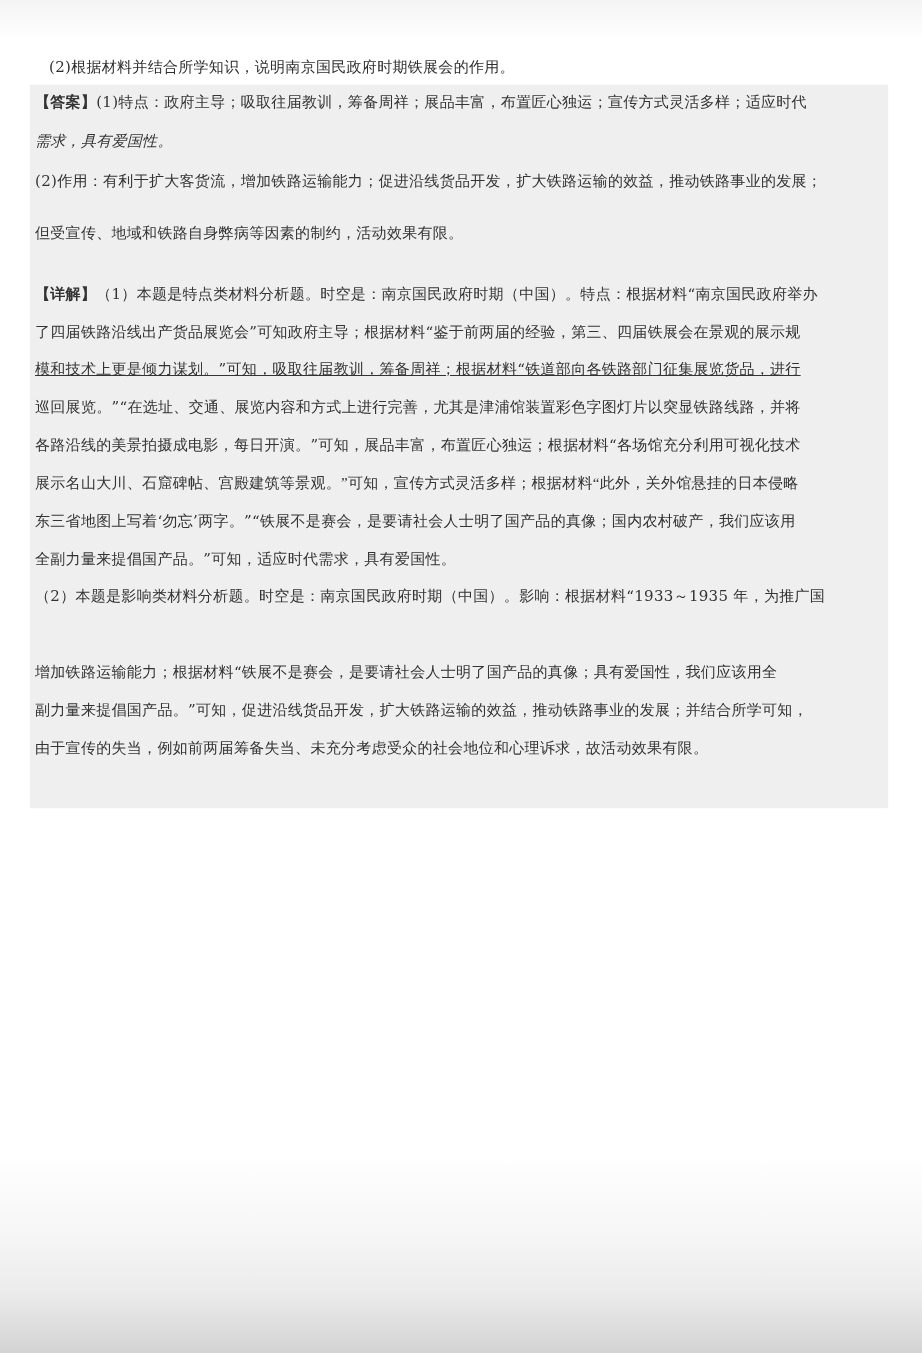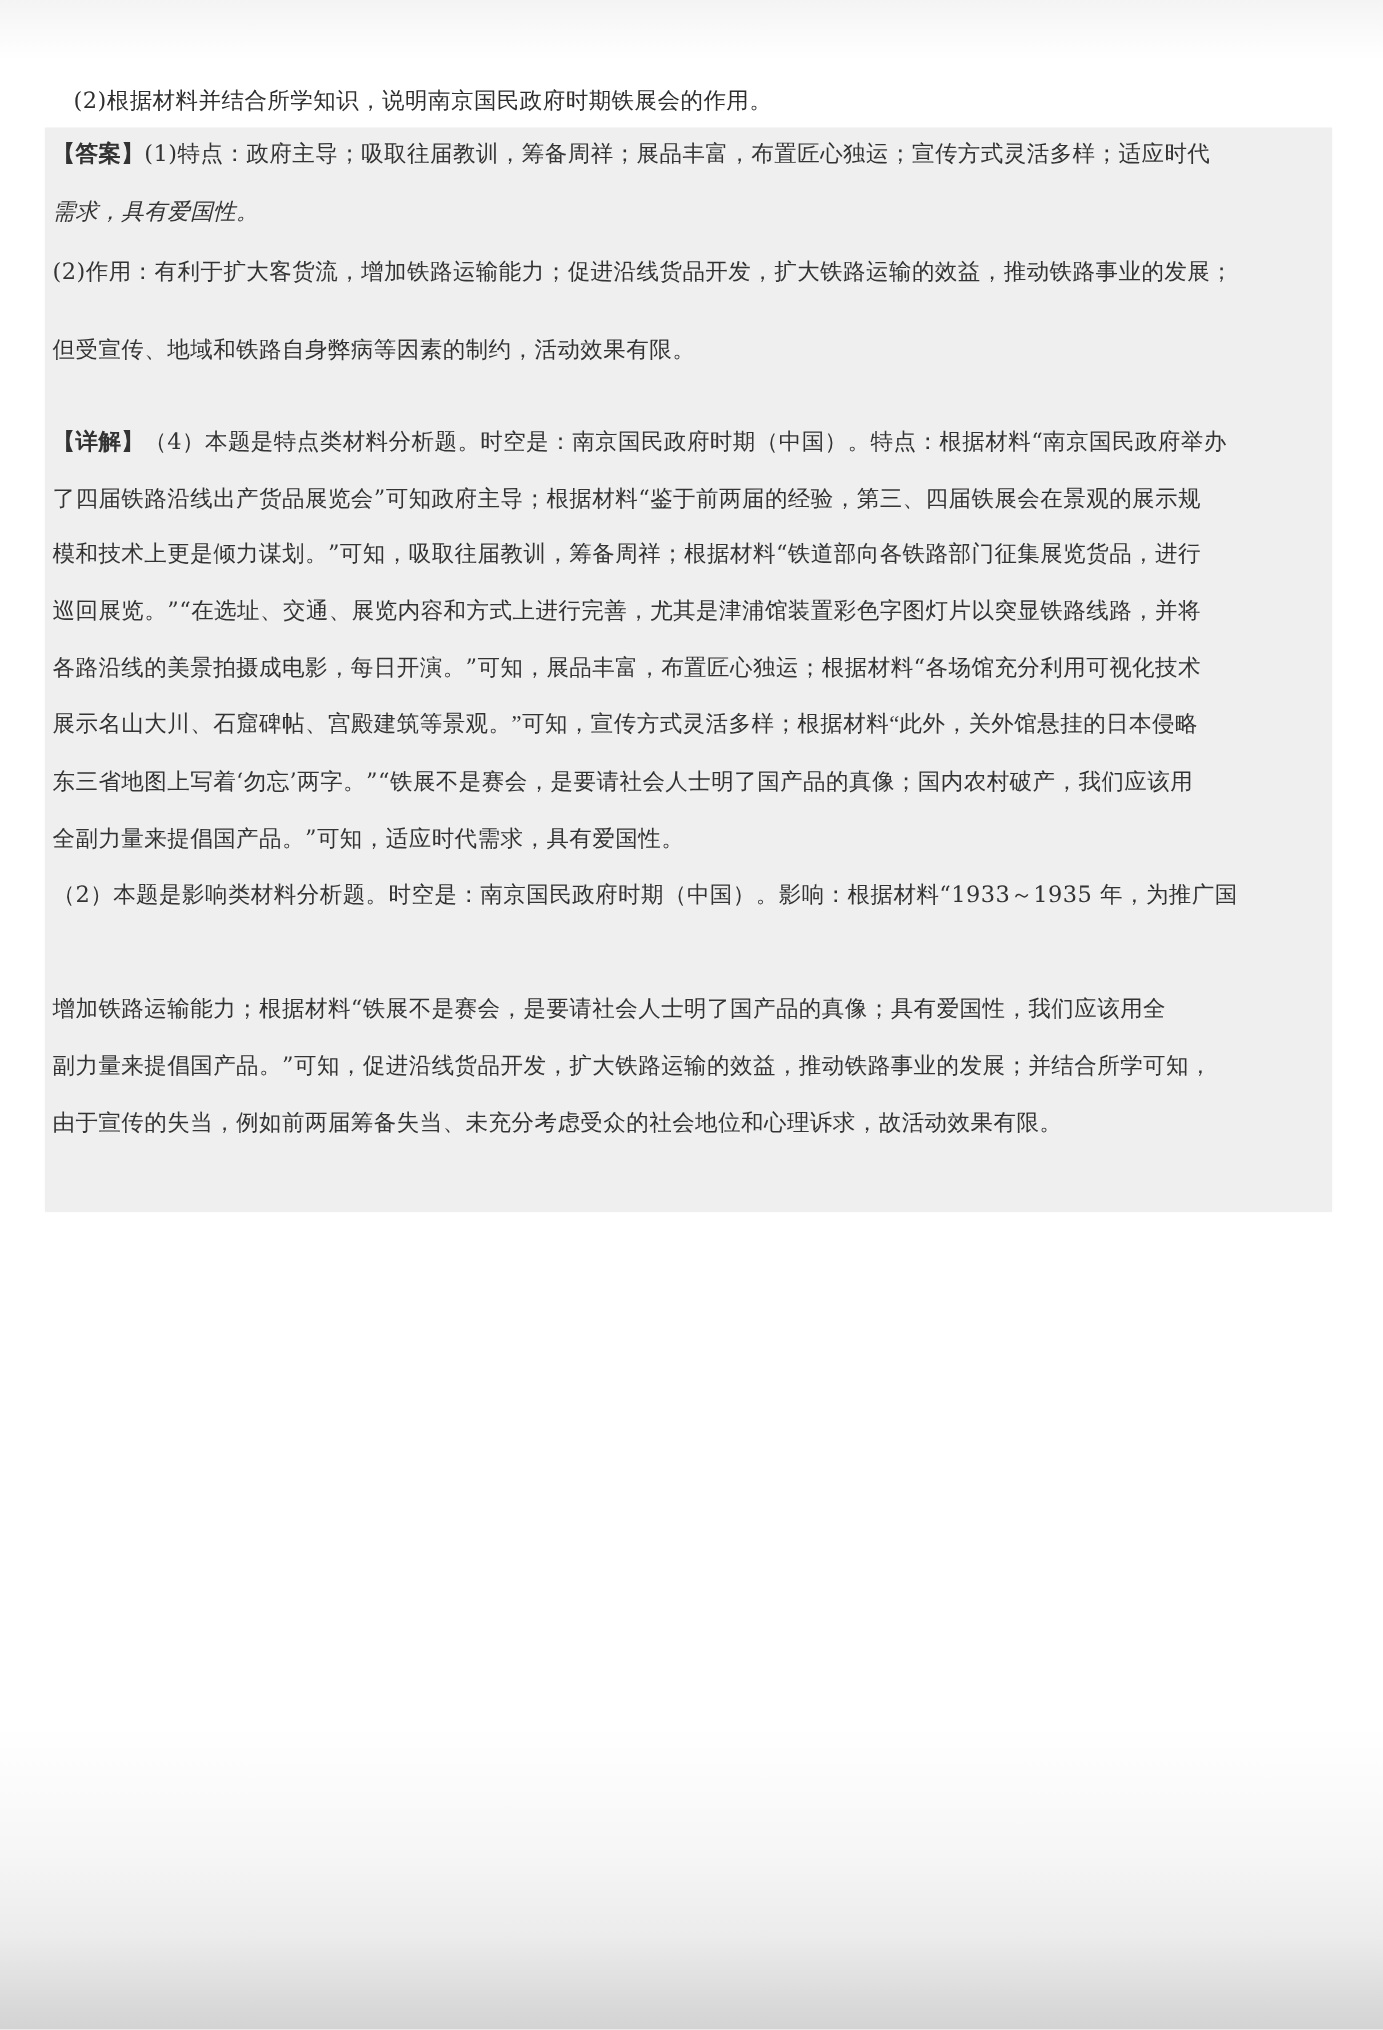--- a/index.html
+++ b/index.html
@@ -56,24 +56,24 @@
 <div class="answer-box">
 
   <div class="line" style="top:6px;">
     <span class="tag">【答案】</span><span>(1)特点：政府主导；吸取往届教训，筹备周祥；展品丰富，布置匠心独运；宣传方式灵活多样；适应时代</span>
   </div>
   <div class="line" style="top:45px;font-style:italic;">需求，具有爱国性。</div>
   <div class="line" style="top:85px;">(2)作用：有利于扩大客货流，增加铁路运输能力；促进沿线货品开发，扩大铁路运输的效益，推动铁路事业的发展；</div>
   <div class="line" style="top:137px;">但受宣传、地域和铁路自身弊病等因素的制约，活动效果有限。</div>
 
   <div class="line" style="top:198px;">
-    <span class="tag">【详解】</span><span>（4）本题是特点类材料分析题。时空是：南京国民政府时期（中国）。特点：根据材料“南京国民政府举办</span>
+    <span class="tag">【详解】</span><span>（1）本题是特点类材料分析题。时空是：南京国民政府时期（中国）。特点：根据材料“南京国民政府举办</span>
   </div>
   <div class="line" style="top:236px;">了四届铁路沿线出产货品展览会”可知政府主导；根据材料“鉴于前两届的经验，第三、四届铁展会在景观的展示规</div>
-  <div class="line" style="top:273px;">模和技术上更是倾力谋划。”可知，吸取往届教训，筹备周祥；根据材料“铁道部向各铁路部门征集展览货品，进行</div>
+  <div class="line" style="top:273px;text-decoration:underline;">模和技术上更是倾力谋划。”可知，吸取往届教训，筹备周祥；根据材料“铁道部向各铁路部门征集展览货品，进行</div>
   <div class="line" style="top:311px;">巡回展览。”“在选址、交通、展览内容和方式上进行完善，尤其是津浦馆装置彩色字图灯片以突显铁路线路，并将</div>
   <div class="line" style="top:349px;">各路沿线的美景拍摄成电影，每日开演。”可知，展品丰富，布置匠心独运；根据材料“各场馆充分利用可视化技术</div>
   <div class="line" style="top:387px;font-family:Liberation Serif, serif;">展示名山大川、石窟碑帖、宫殿建筑等景观。”可知，宣传方式灵活多样；根据材料“此外，关外馆悬挂的日本侵略</div>
   <div class="line" style="top:425px;">东三省地图上写着‘勿忘’两字。”“铁展不是赛会，是要请社会人士明了国产品的真像；国内农村破产，我们应该用</div>
   <div class="line" style="top:463px;">全副力量来提倡国产品。”可知，适应时代需求，具有爱国性。</div>
   <div class="line" style="top:500px;">（2）本题是影响类材料分析题。时空是：南京国民政府时期（中国）。影响：根据材料“1933～1935 年，为推广国</div>
   <div class="line" style="top:576px;">增加铁路运输能力；根据材料“铁展不是赛会，是要请社会人士明了国产品的真像；具有爱国性，我们应该用全</div>
   <div class="line" style="top:614px;">副力量来提倡国产品。”可知，促进沿线货品开发，扩大铁路运输的效益，推动铁路事业的发展；并结合所学可知，</div>
   <div class="line" style="top:652px;">由于宣传的失当，例如前两届筹备失当、未充分考虑受众的社会地位和心理诉求，故活动效果有限。</div>
 </div>

